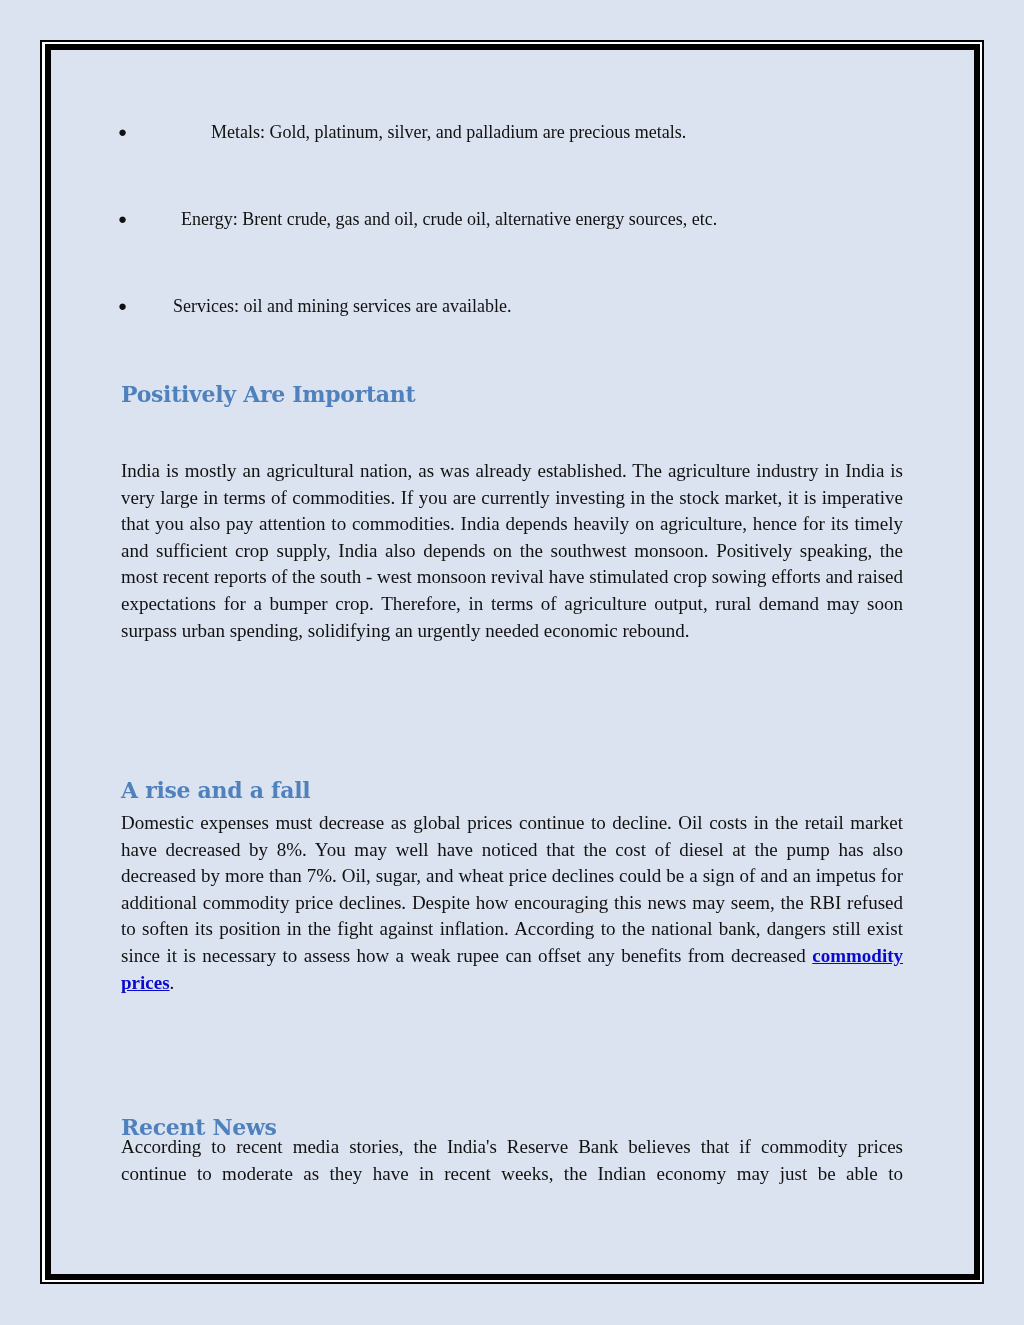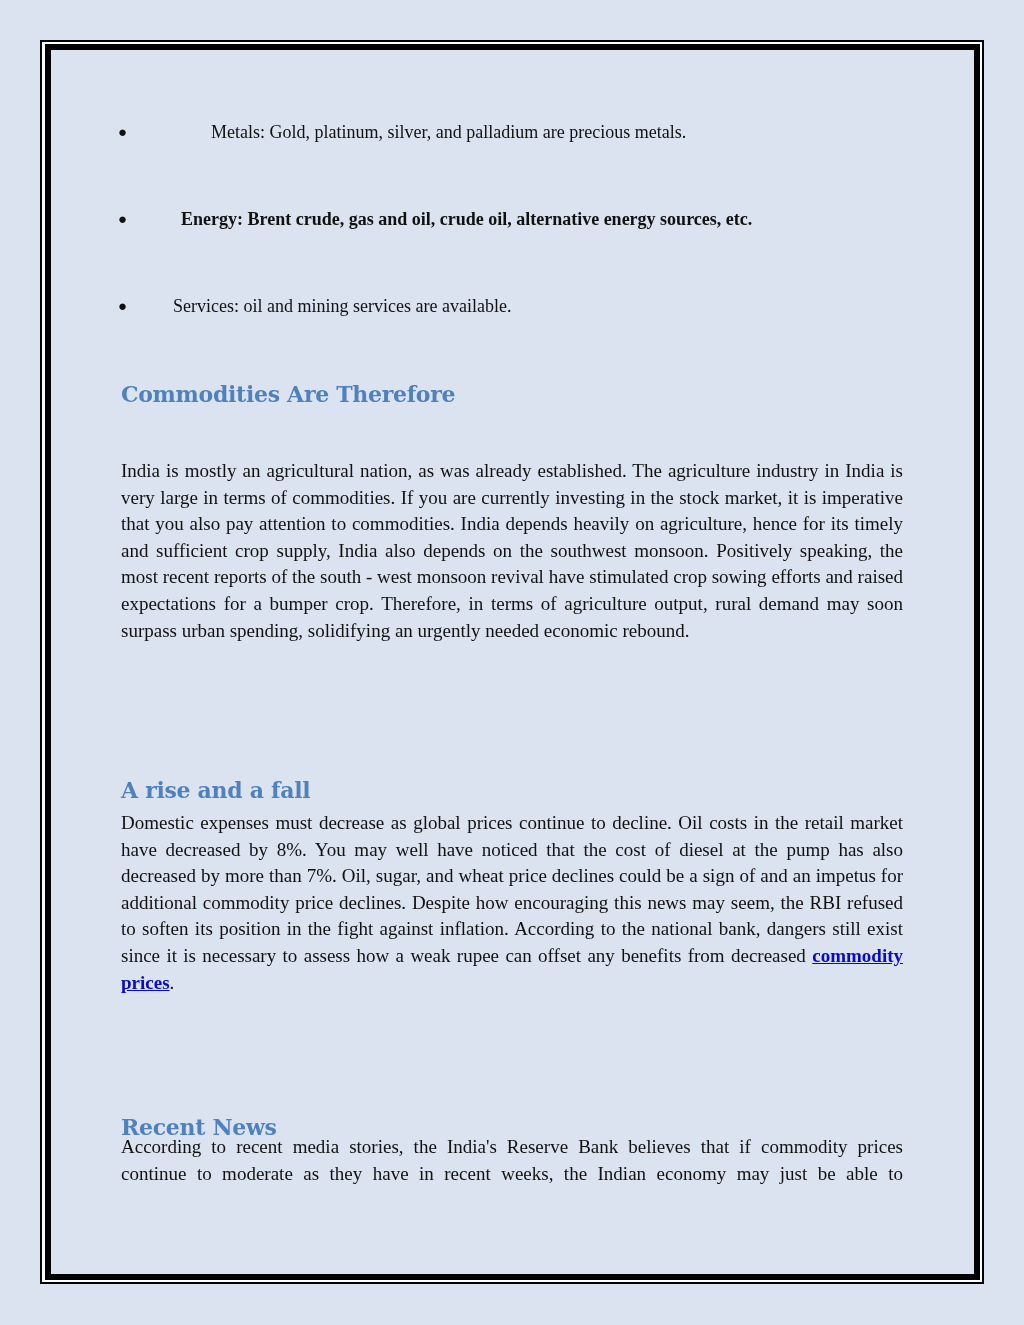--- a/index.html
+++ b/index.html
@@ -86,27 +86,27 @@
 <div class="frame-outer">
   <div class="frame-inner"></div>
 </div>
 
 <div class="bullet" style="top:119px;">
   <span class="dot">●</span>
   <span class="btext" style="left:67px;margin-left:26px;">Metals: Gold, platinum, silver, and palladium are precious metals.</span>
 </div>
 <div class="bullet" style="top:206px;">
   <span class="dot">●</span>
-  <span class="btext" style="left:63px;font-weight:bold;">Energy: Brent crude, gas and oil, crude oil, alternative energy sources, etc.</span>
+  <span class="btext" style="left:63px;">Energy: Brent crude, gas and oil, crude oil, alternative energy sources, etc.</span>
 </div>
 <div class="bullet" style="top:293px;">
   <span class="dot">●</span>
   <span class="btext" style="left:55px;">Services: oil and mining services are available.</span>
 </div>
 
-<div class="heading" style="top:381px;">Commodities Are Therefore</div>
+<div class="heading" style="top:381px;">Positively Are Important</div>
 <p class="para" style="top:458px; margin:0;">India is mostly an agricultural nation, as was already established. The agriculture industry in India is very large in terms of commodities. If you are currently investing in the stock market, it is imperative that you also pay attention to commodities. India depends heavily on agriculture, hence for its timely and sufficient crop supply, India also depends on the southwest monsoon. Positively speaking, the most recent reports of the south - west monsoon revival have stimulated crop sowing efforts and raised expectations for a bumper crop. Therefore, in terms of agriculture output, rural demand may soon surpass urban spending, solidifying an urgently needed economic rebound.</p>
 
 <div class="heading" style="top:777px;">A rise and a fall</div>
 <p class="para" style="top:810px; margin:0;"><span>Domestic expenses must decrease as global prices continue to decline. Oil costs in the retail market have decreased by 8%. You may well have noticed that the cost of diesel at the pump has also decreased by more than 7%. Oil, sugar, and wheat price declines could be a sign of and an impetus for additional commodity price declines. Despite how encouraging this news may seem, the RBI refused to soften its position in the fight against inflation. According to the national bank, dangers still exist since it is necessary to assess how a weak rupee can offset any benefits from decreased </span><a href="#">commodity prices</a><span>.</span></p>
 
 <div class="heading" style="top:1114px;">Recent News</div>
 <p class="para no-last" style="top:1134px; margin:0;">According to recent media stories, the India's Reserve Bank believes that if commodity prices continue to moderate as they have in recent weeks, the Indian economy may just be able to</p>
 
 </body></html>

